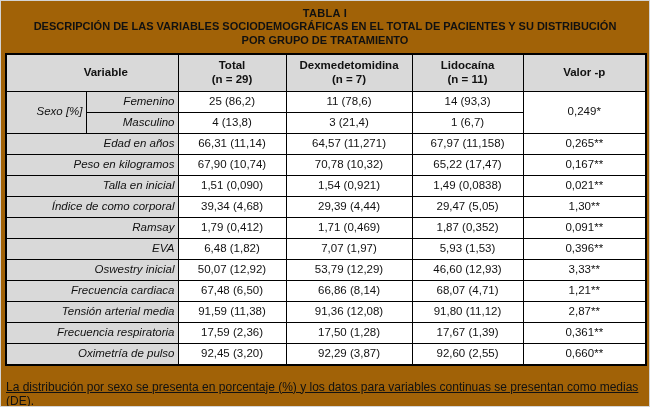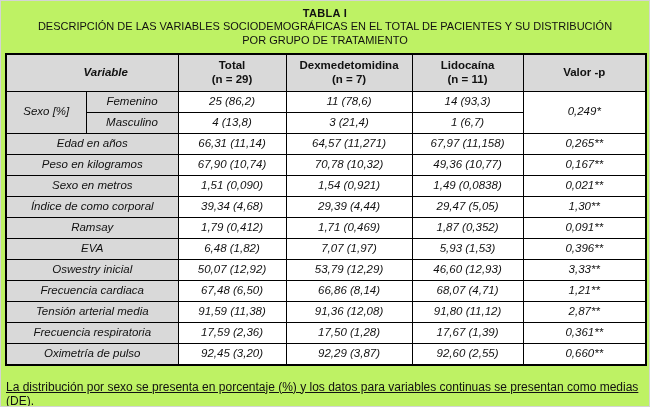--- a/index.html
+++ b/index.html
@@ -9,33 +9,33 @@
     font-family: "Liberation Sans", sans-serif;
     color: #111111;
   }
   .page {
     width: 650px;
     height: 407px;
     box-sizing: border-box;
     padding: 5px 5px 0 5px;
     outline: 1px solid #d4d4d4;
     outline-offset: -1px;
-    background: #bef264;
+    background: #a16207;
   }
   .table-title {
     text-align: center;
     font-size: 11px;
     font-weight: bold;
     letter-spacing: 0.3px;
     margin: 2px 0 1px 0;
   }
   .table-subtitle {
     text-align: center;
     font-size: 11px;
-    font-weight: normal;
+    font-weight: bold;
     white-space: pre-line;
     line-height: 1.25;
     margin: 0 0 5px 0;
   }
   table.data-table {
     width: 640px;
     border-collapse: collapse;
     table-layout: fixed;
     border: 2px solid #000000;
   }
@@ -48,31 +48,30 @@
     line-height: 1.2;
     overflow: hidden;
   }
   .data-table th {
     background: #d9d9d9;
     font-weight: bold;
     white-space: pre-line;
     height: 32px;
   }
   .data-table th.var-head {
-    font-style: italic;
     padding-left: 30px;
   }
   .data-table td.var-cell {
     background: #d9d9d9;
     font-style: italic;
+    text-align: right;
   }
   .data-table td.value-cell, .data-table td.p-cell {
     background: #ffffff;
     height: 16px;
-    font-style: italic;
   }
   .notes {
     font-size: 12px;
     line-height: 1.22;
     margin-top: 14px;
     padding: 0 1px;
     text-align: left;
     color: #111111;
     text-decoration: underline;
   }
@@ -128,25 +127,25 @@
         <td colspan="2" class="var-cell">Edad en años</td>
         <td class="value-cell">66,31 (11,14)</td>
         <td class="value-cell">64,57 (11,271)</td>
         <td class="value-cell">67,97 (11,158)</td>
         <td class="p-cell">0,265**</td>
       </tr>
       <tr>
         <td colspan="2" class="var-cell">Peso en kilogramos</td>
         <td class="value-cell">67,90 (10,74)</td>
         <td class="value-cell">70,78 (10,32)</td>
-        <td class="value-cell">49,36 (10,77)</td>
+        <td class="value-cell">65,22 (17,47)</td>
         <td class="p-cell">0,167**</td>
       </tr>
       <tr>
-        <td colspan="2" class="var-cell">Sexo en metros</td>
+        <td colspan="2" class="var-cell">Talla en inicial</td>
         <td class="value-cell">1,51 (0,090)</td>
         <td class="value-cell">1,54 (0,921)</td>
         <td class="value-cell">1,49 (0,0838)</td>
         <td class="p-cell">0,021**</td>
       </tr>
       <tr>
         <td colspan="2" class="var-cell">Índice de como corporal</td>
         <td class="value-cell">39,34 (4,68)</td>
         <td class="value-cell">29,39 (4,44)</td>
         <td class="value-cell">29,47 (5,05)</td>

